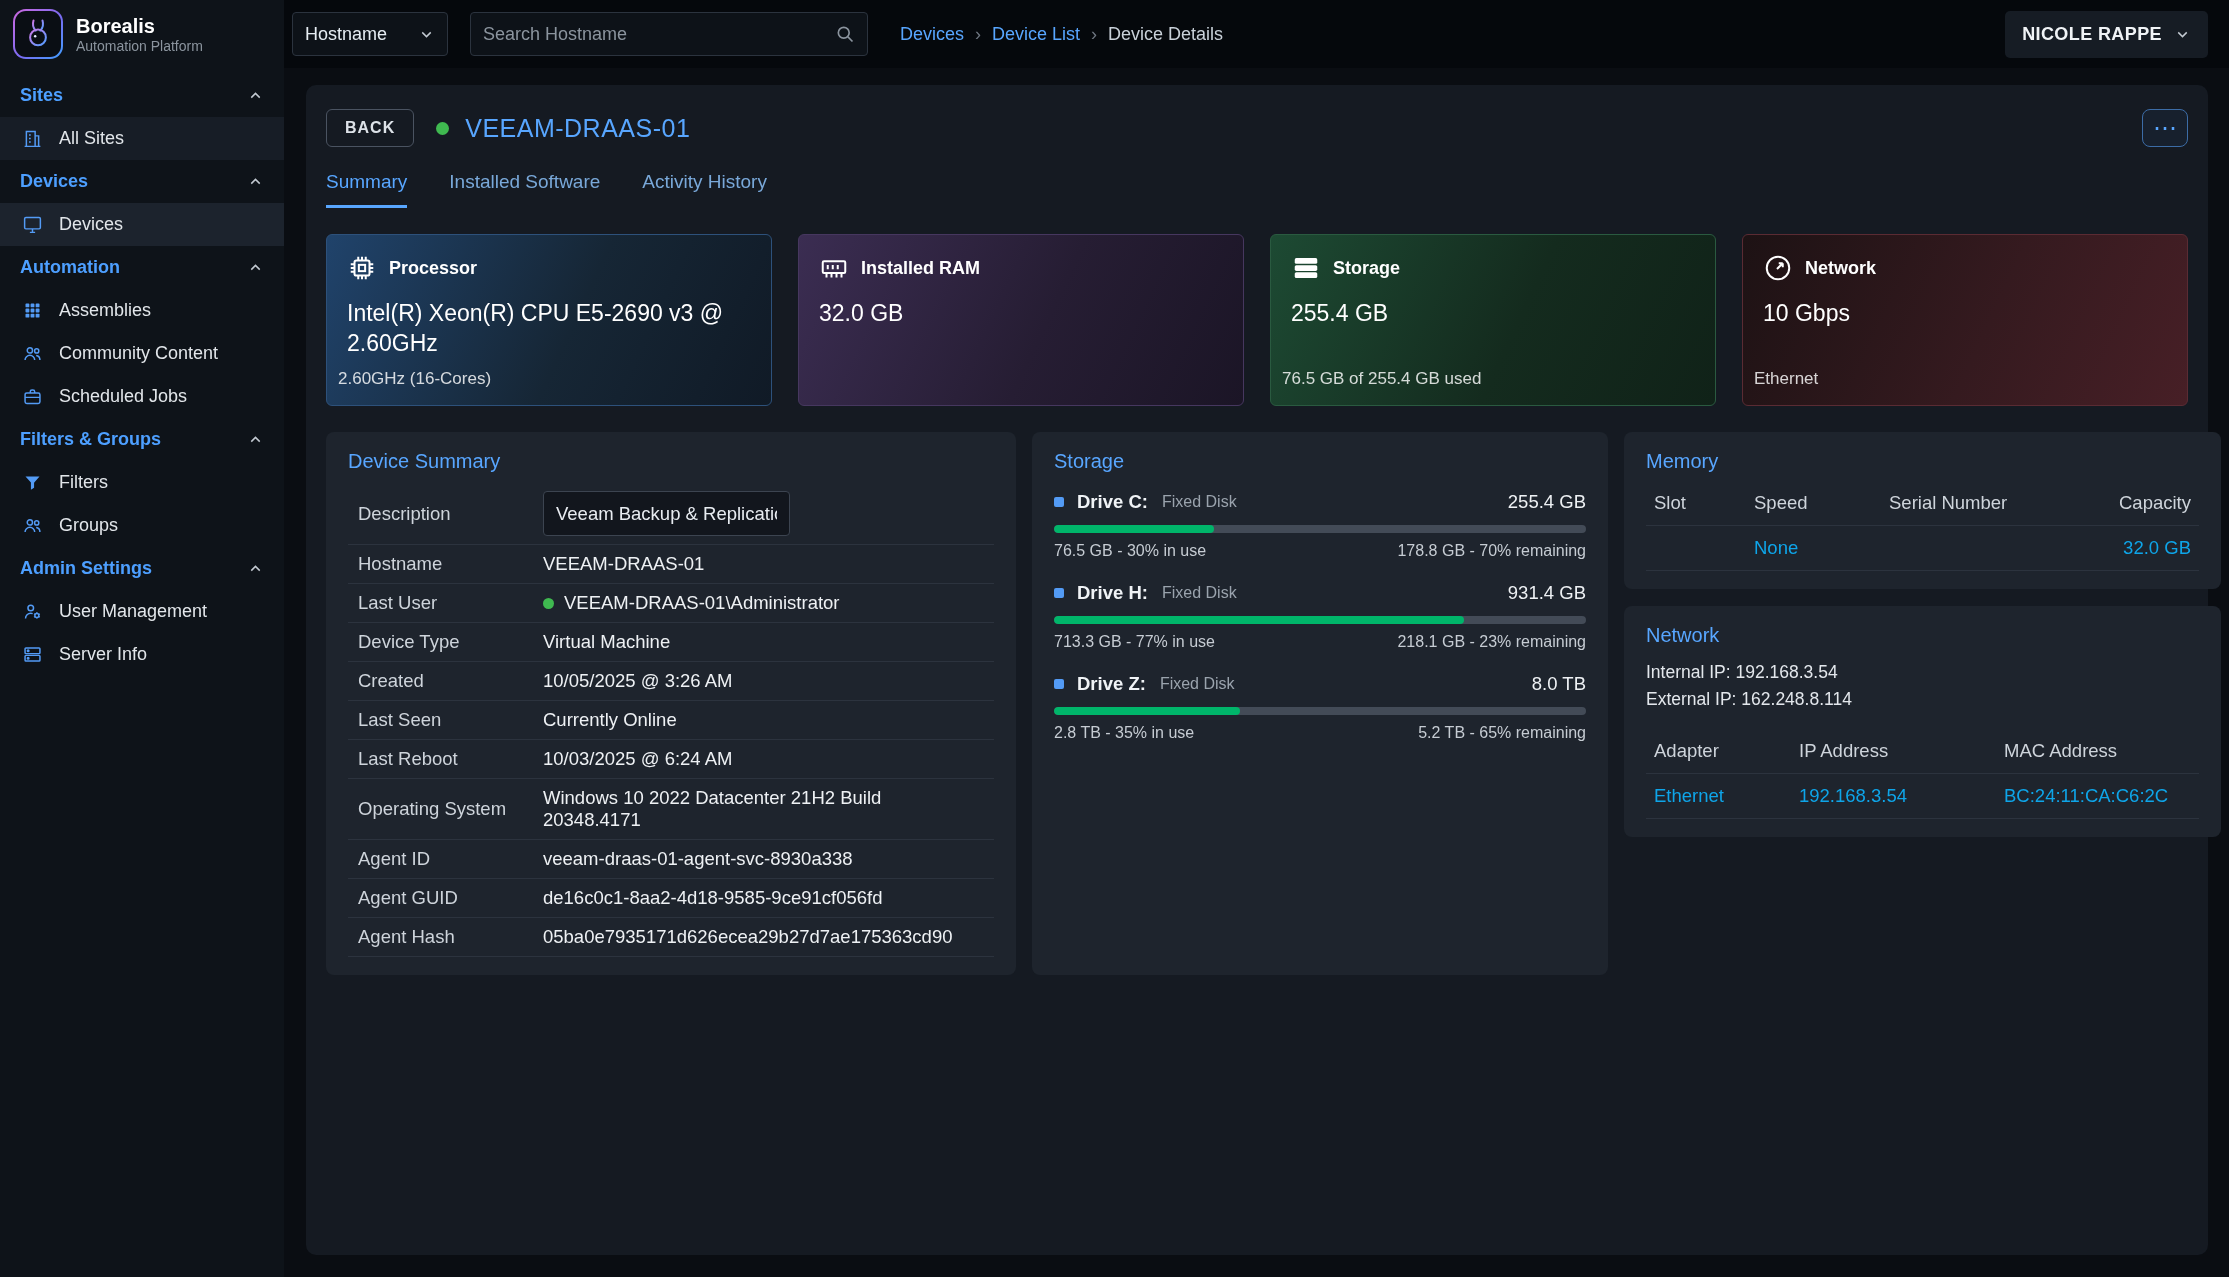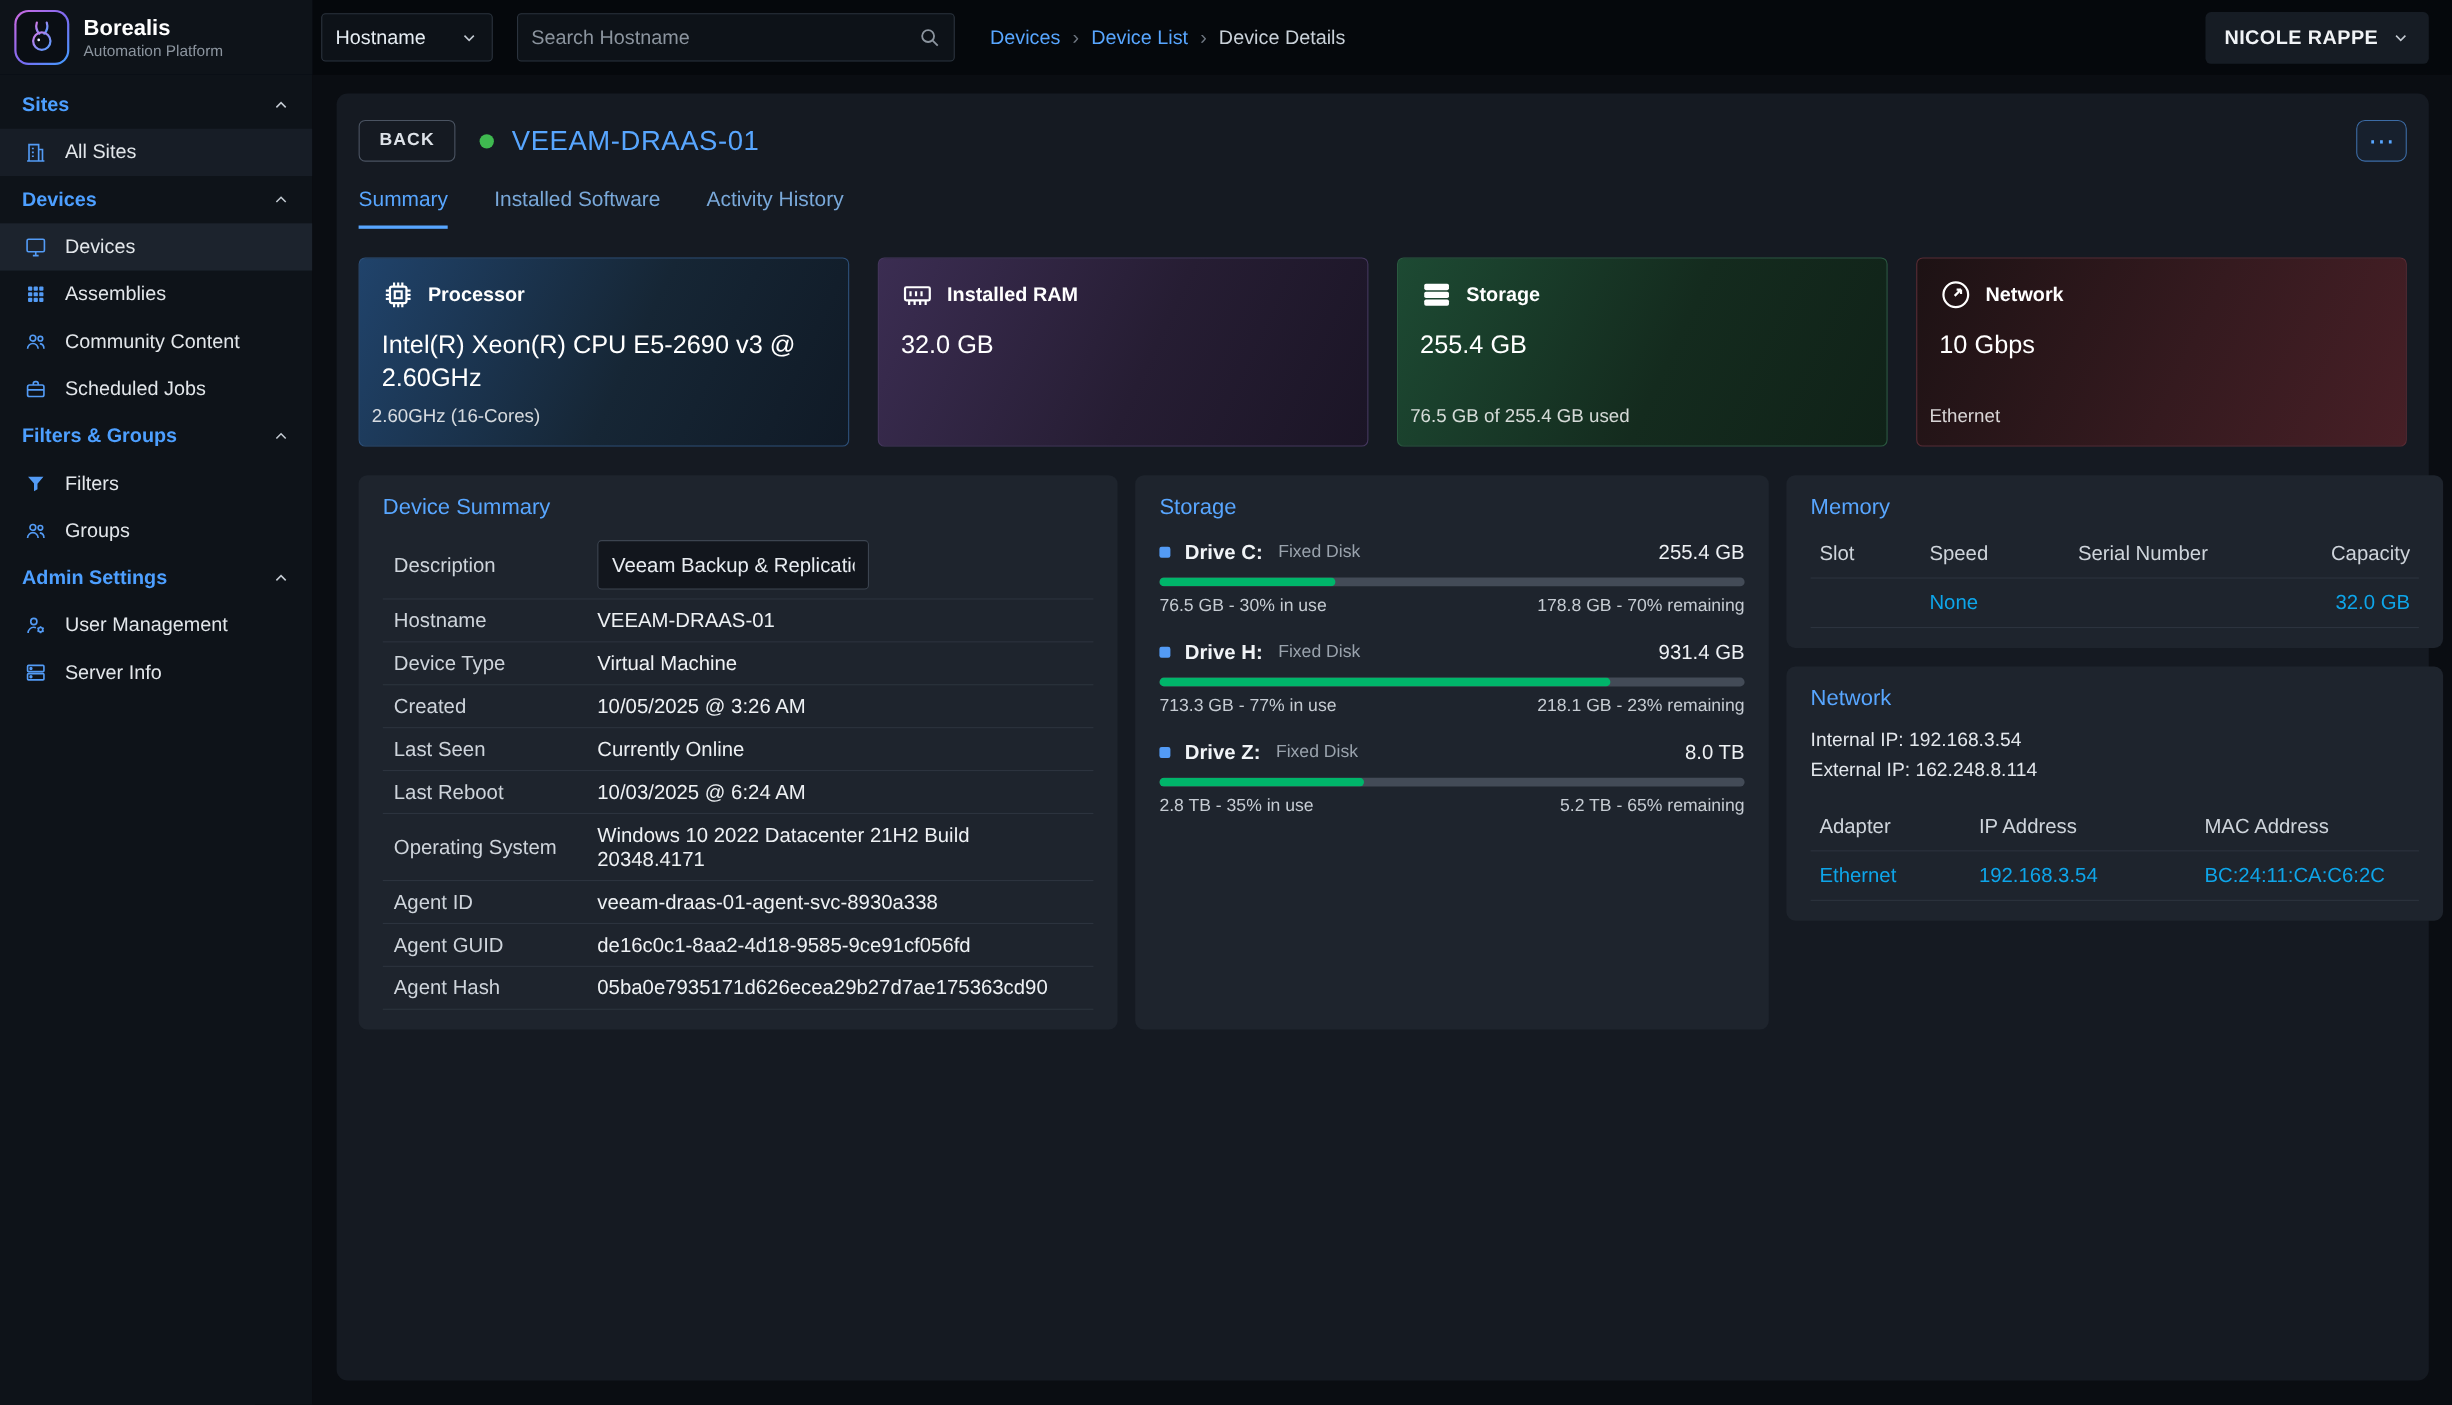--- a/index.html
+++ b/index.html
@@ -191,20 +191,26 @@
           </svg>
       </div>
       <div class="nav-item active">
         <svg class="nicon" viewBox="0 0 24 24">
           <rect x="3" y="4" width="18" height="13" rx="1.5"></rect>
             <path d="M9 21h6M12 17v4"></path>
         </svg>
         <span>Devices</span>
       </div>
 
+      <div class="section-header">
+        <span class="section-label">Automation</span>
+        <svg class="chev" viewBox="0 0 24 24">
+            <path d="M6 15l6-6 6 6"></path>
+          </svg>
+      </div>
       <div class="nav-item">
         <svg class="nicon-fill" viewBox="0 0 24 24">
           <rect x="4" y="4" width="4.4" height="4.4" rx="1"></rect>
             <rect x="9.8" y="4" width="4.4" height="4.4" rx="1"></rect>
             <rect x="15.6" y="4" width="4.4" height="4.4" rx="1"></rect>
           <rect x="4" y="9.8" width="4.4" height="4.4" rx="1"></rect>
             <rect x="9.8" y="9.8" width="4.4" height="4.4" rx="1"></rect>
             <rect x="15.6" y="9.8" width="4.4" height="4.4" rx="1"></rect>
           <rect x="4" y="15.6" width="4.4" height="4.4" rx="1"></rect>
             <rect x="9.8" y="15.6" width="4.4" height="4.4" rx="1"></rect>
@@ -352,20 +358,27 @@
             <div class="dtable">
               <div class="drow">
                 <span class="dlabel">Description</span>
                 <input class="desc-input" type="text" value="Veeam Backup &amp; Replication" style="">
               </div>
               <div class="drow">
                 <span class="dlabel">Hostname</span>
                 <span class="dvalue">VEEAM-DRAAS-01</span>
               </div>
               <div class="drow">
+                <span class="dlabel">Last User</span>
+                <span class="dvalue">
+                    <span class="mini-dot"></span>
+                    <span>VEEAM-DRAAS-01\Administrator</span>
+                  </span>
+              </div>
+              <div class="drow">
                 <span class="dlabel">Device Type</span>
                 <span class="dvalue">Virtual Machine</span>
               </div>
               <div class="drow">
                 <span class="dlabel">Created</span>
                 <span class="dvalue">10/05/2025 @ 3:26 AM</span>
               </div>
               <div class="drow">
                 <span class="dlabel">Last Seen</span>
                 <span class="dvalue">Currently Online</span>

